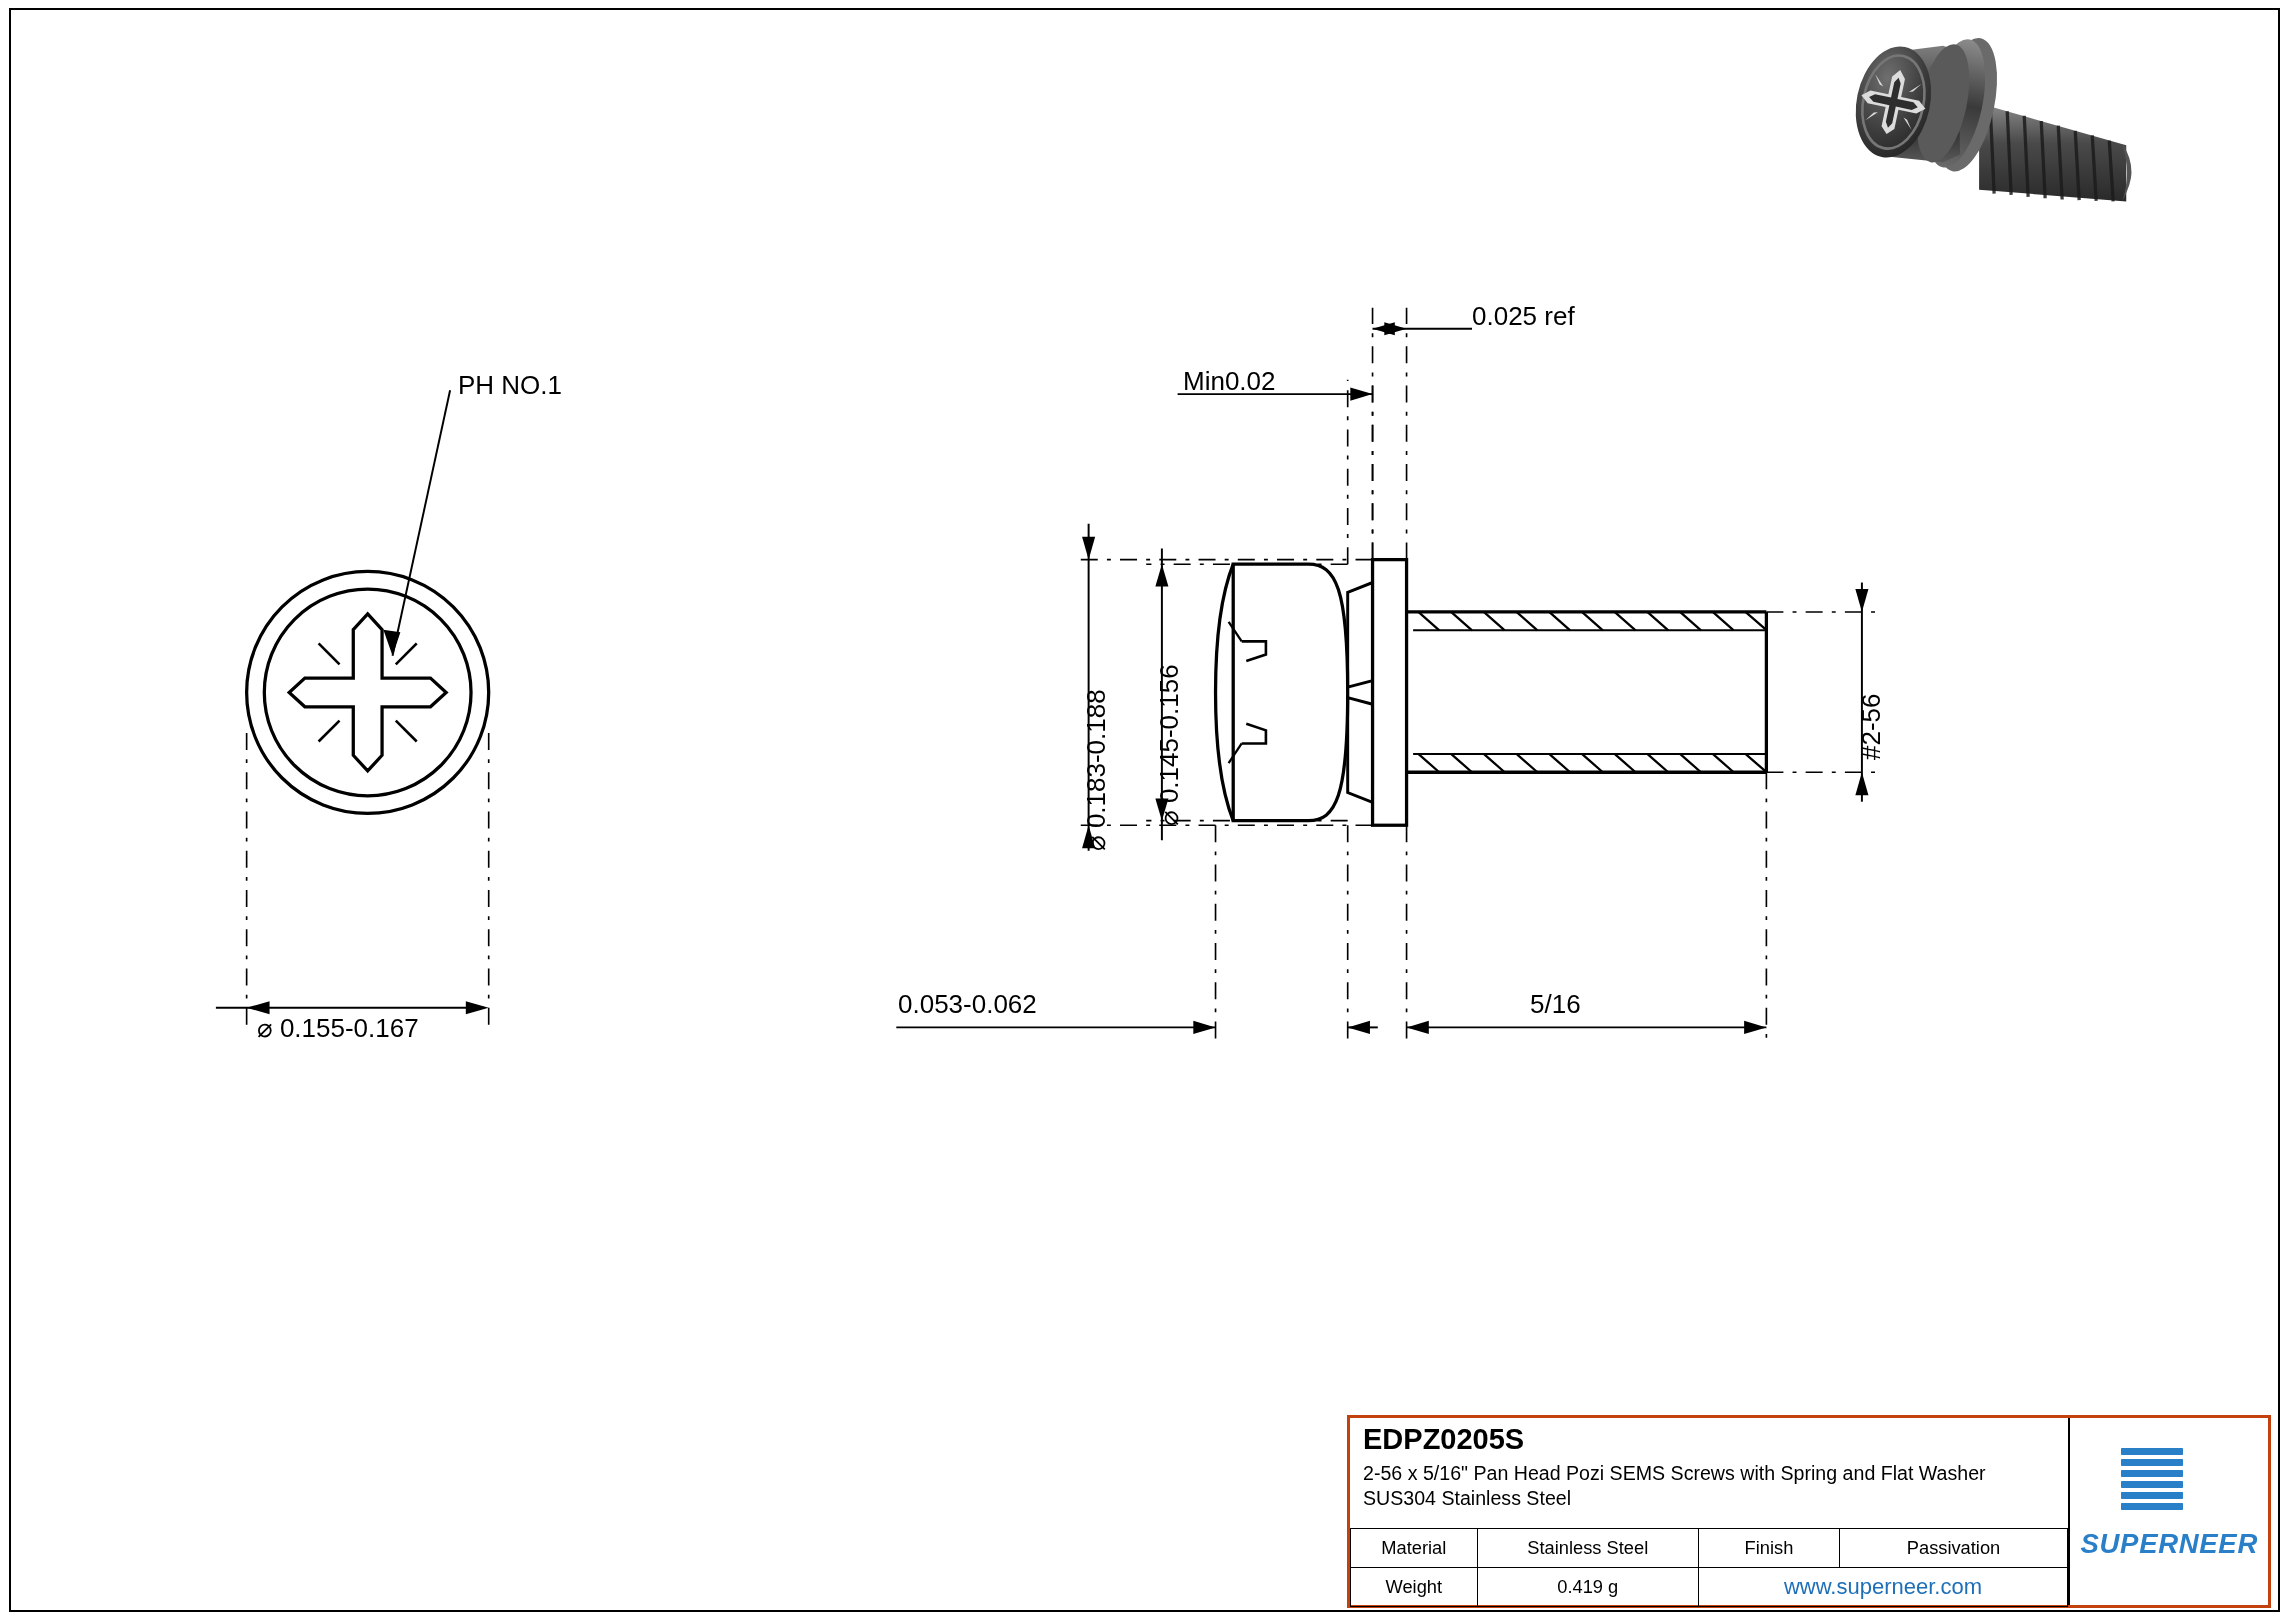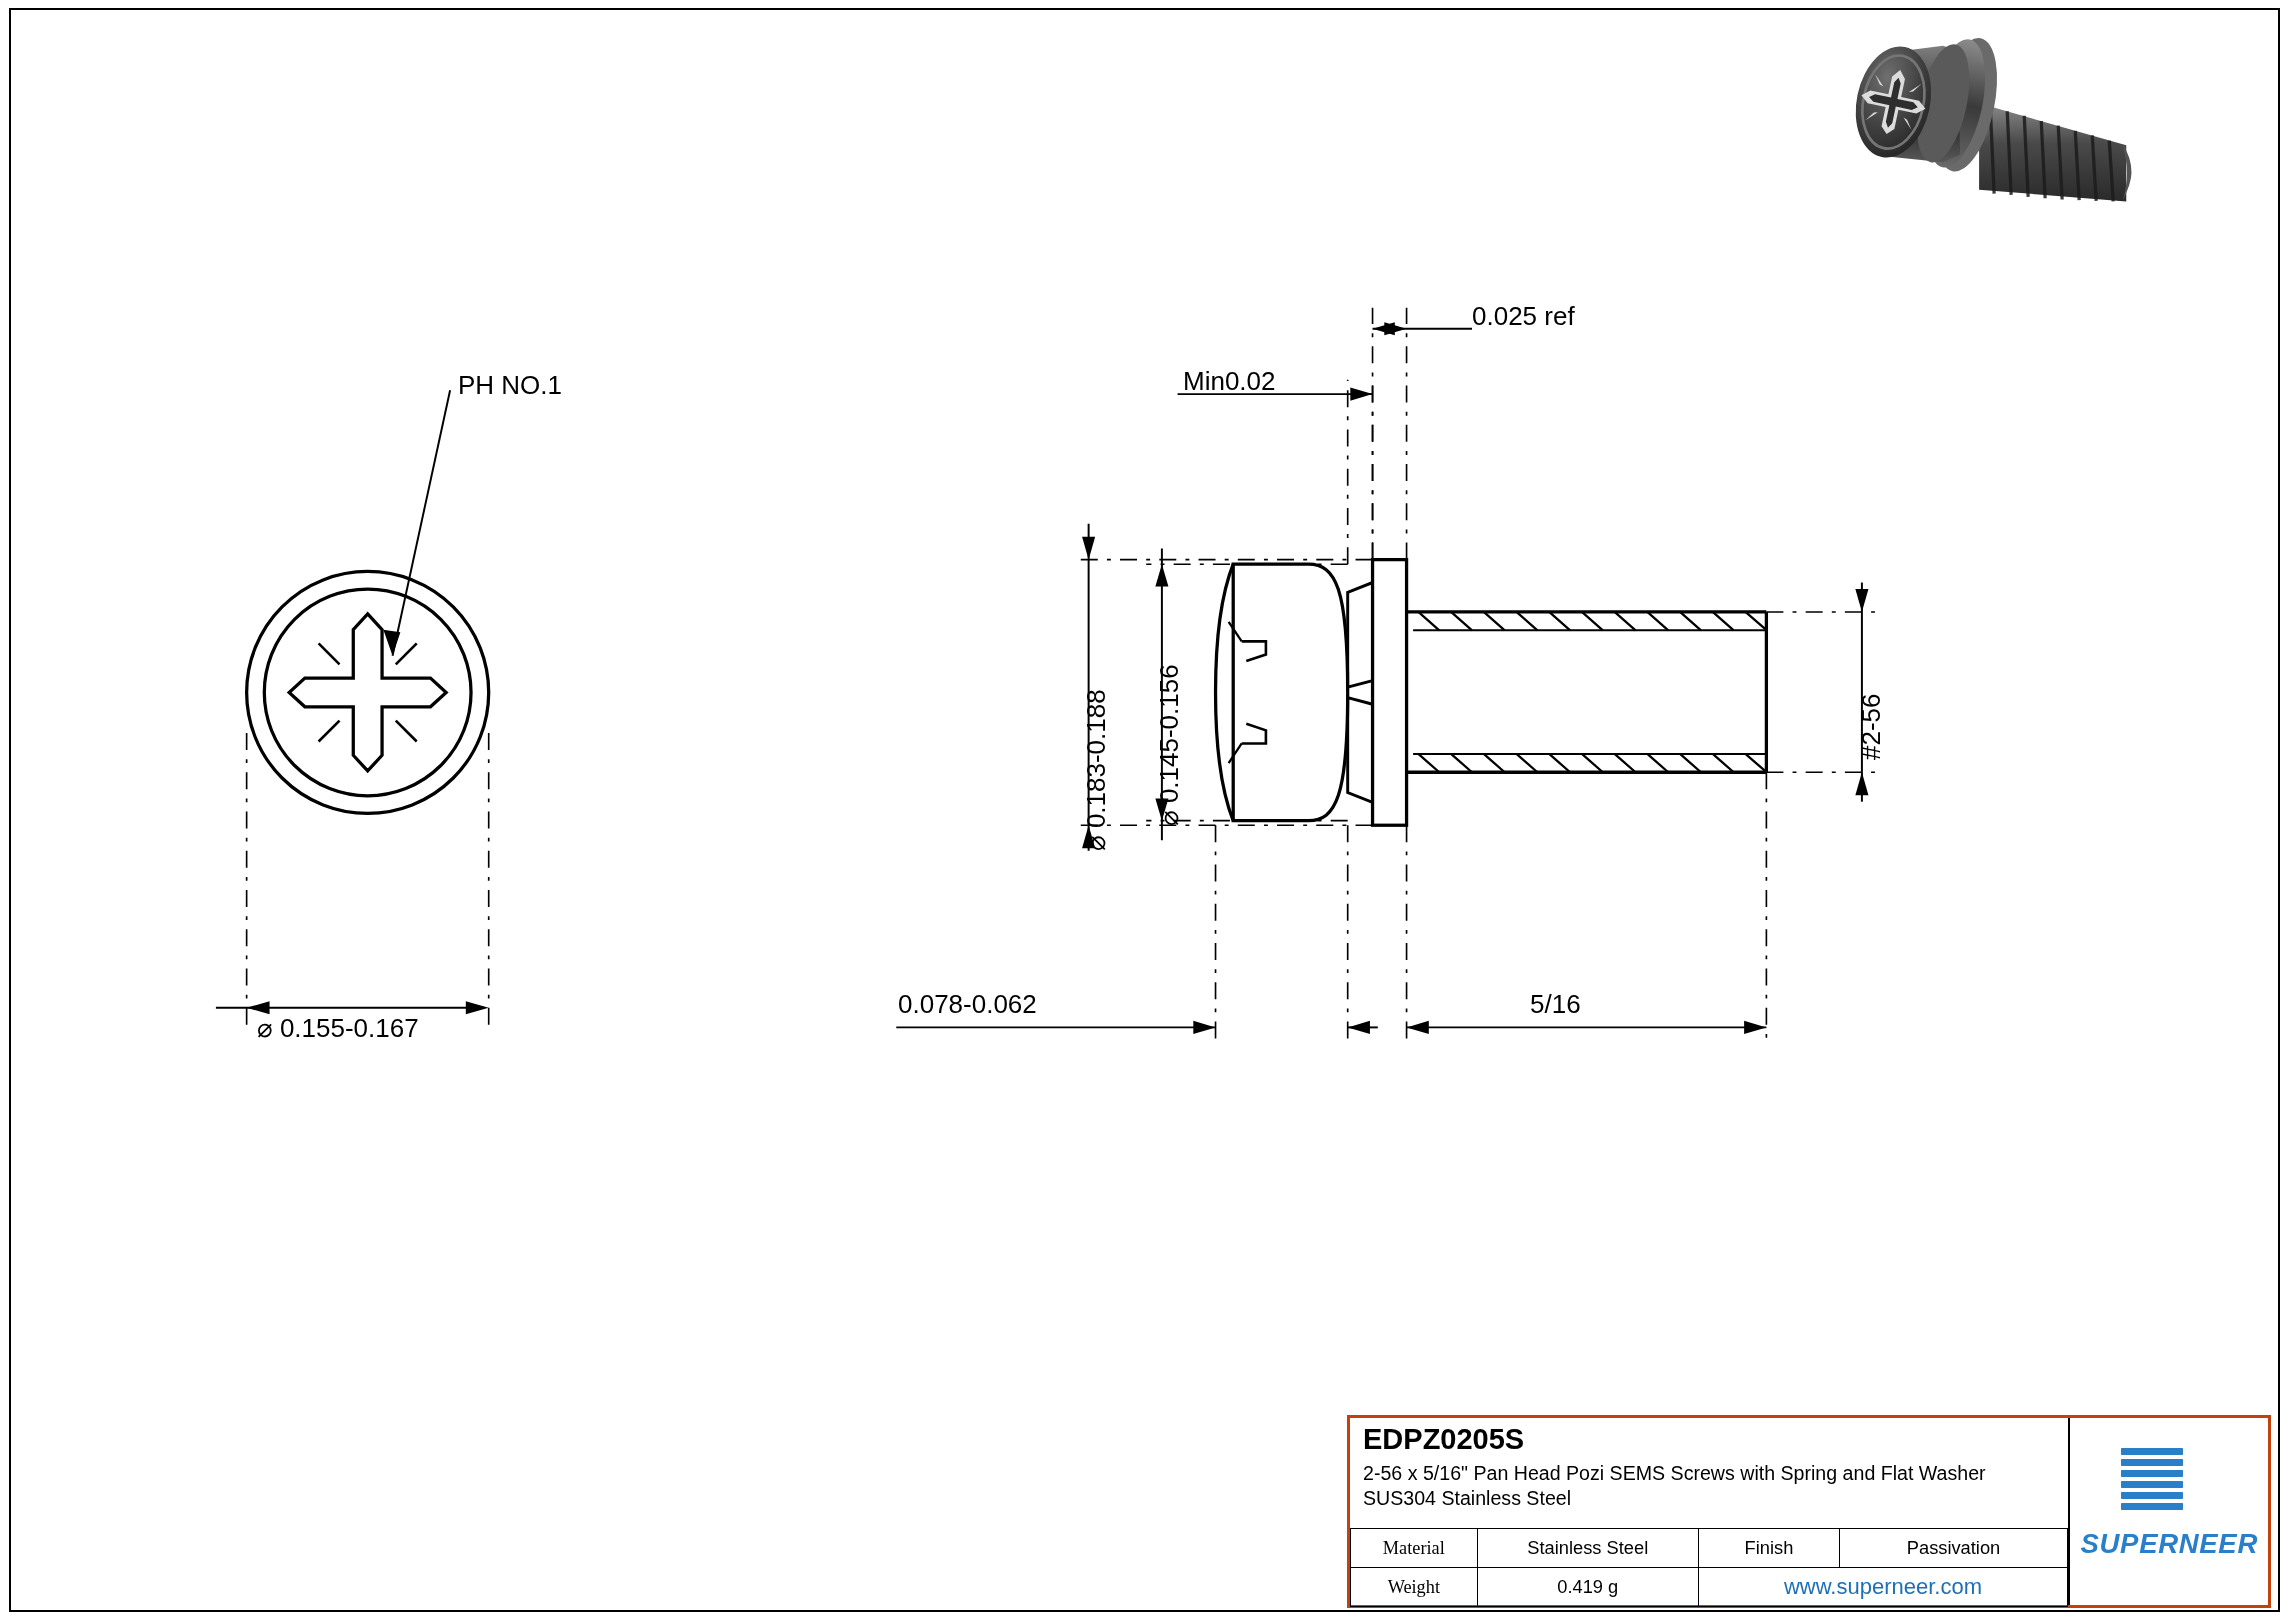--- a/index.html
+++ b/index.html
@@ -92,21 +92,20 @@
   .tb-table td {
     border: 1.3px solid #000000;
     font-size: 18.3px;
     color: #000000;
     height: 38px;
     text-align: center;
     padding: 0 3.9px;
   }
   .tb-table td.lbl {
     width: 105px;
-    font-family: Liberation Serif, serif;
   }
   .tb-table td.val {
     width: 190px;
   }
   .tb-table td.lbl2 {
     width: 118px;
     margin-left: 40px;
   }
   .tb-table td.val2 {
     width: 196px;
@@ -337,21 +336,21 @@
   <div class="dim-text" style="left:458px; top:370px;">PH NO.1</div>
   <div class="dim-text" style="left:257px; top:1013px;">⌀ 0.155-0.167</div>
 
   <div class="dim-text" style="left:1472px; top:301px;">0.025 ref</div>
   <div class="dim-text" style="left:1183px; top:366px;">Min0.02</div>
 
   <div class="dim-text vert" style="left:1081px; top:851px;">⌀ 0.183-0.188</div>
   <div class="dim-text vert" style="left:1154px; top:826px;">⌀ 0.145-0.156</div>
   <div class="dim-text vert" style="left:1856px; top:760px;">#2-56</div>
 
-  <div class="dim-text" style="left:898px; top:989px;">0.078-0.062</div>
+  <div class="dim-text" style="left:898px; top:989px;">0.053-0.062</div>
   <div class="dim-text" style="left:1530px; top:989px;">5/16</div>
 
 
   <div class="title-block">
     <div class="tb-left">
       <div class="tb-code">EDPZ0205S</div>
       <div class="tb-desc">2-56 x 5/16" Pan Head Pozi SEMS Screws with Spring and Flat Washer SUS304 Stainless Steel</div>
       <table class="tb-table">
         <tbody>
             <tr>

